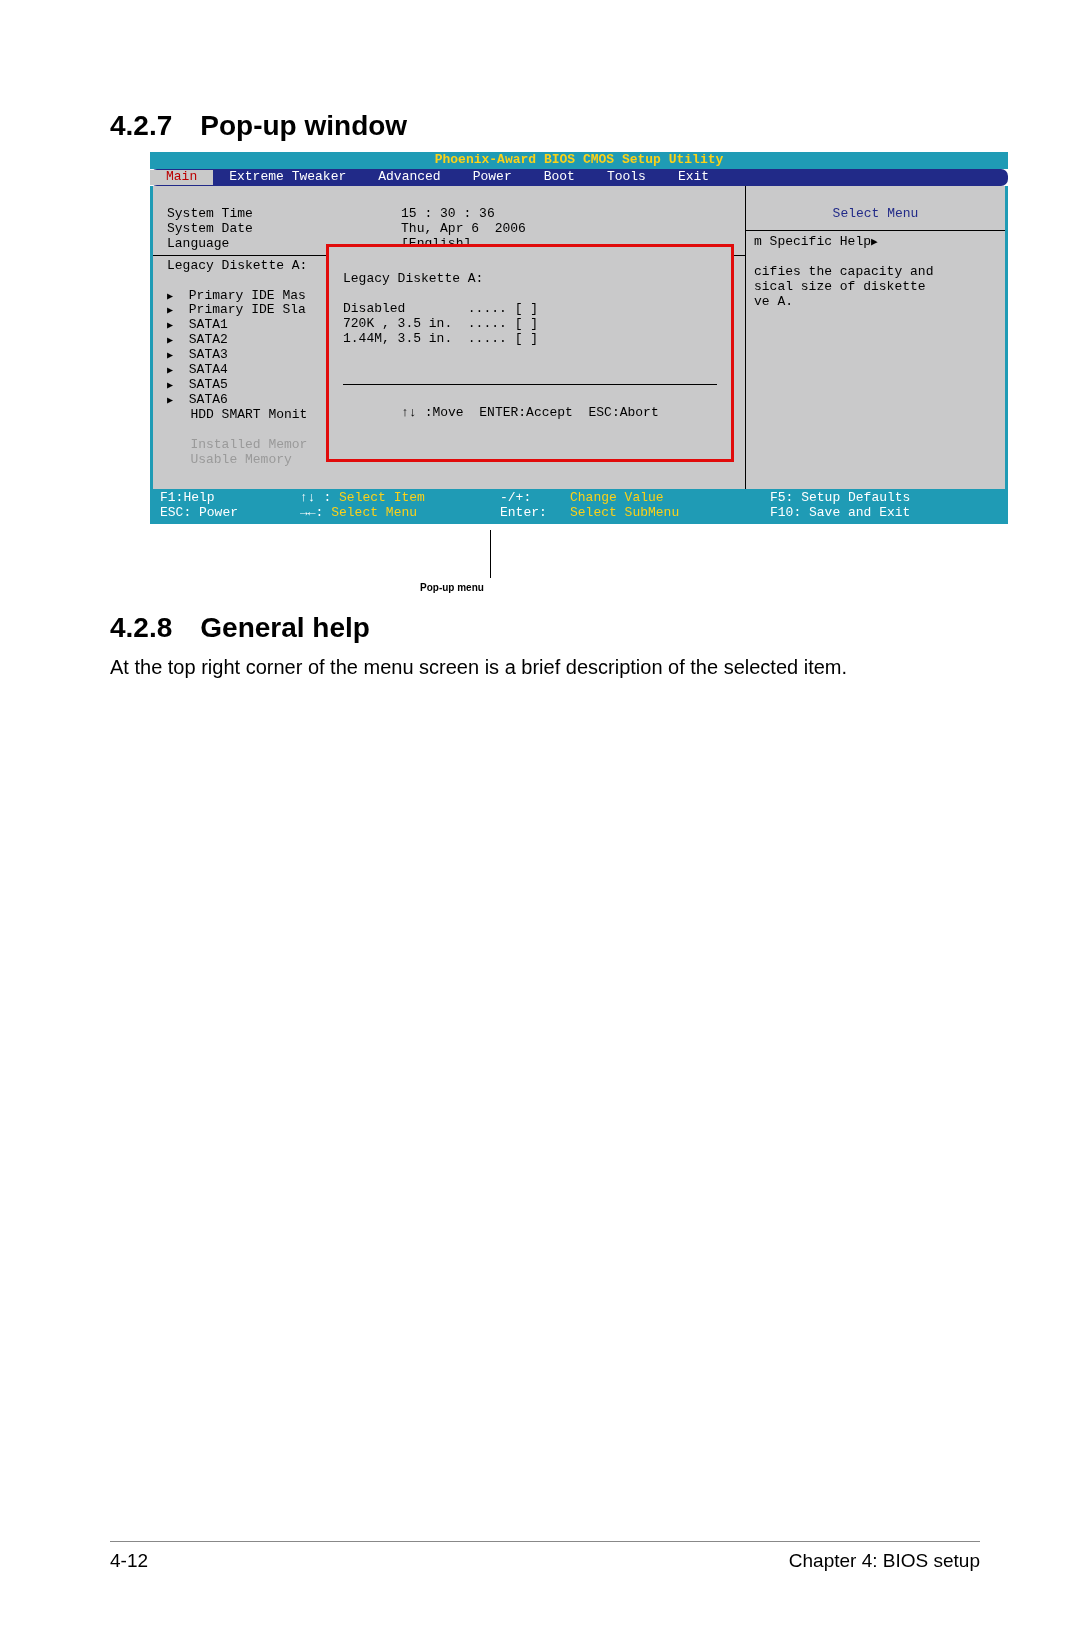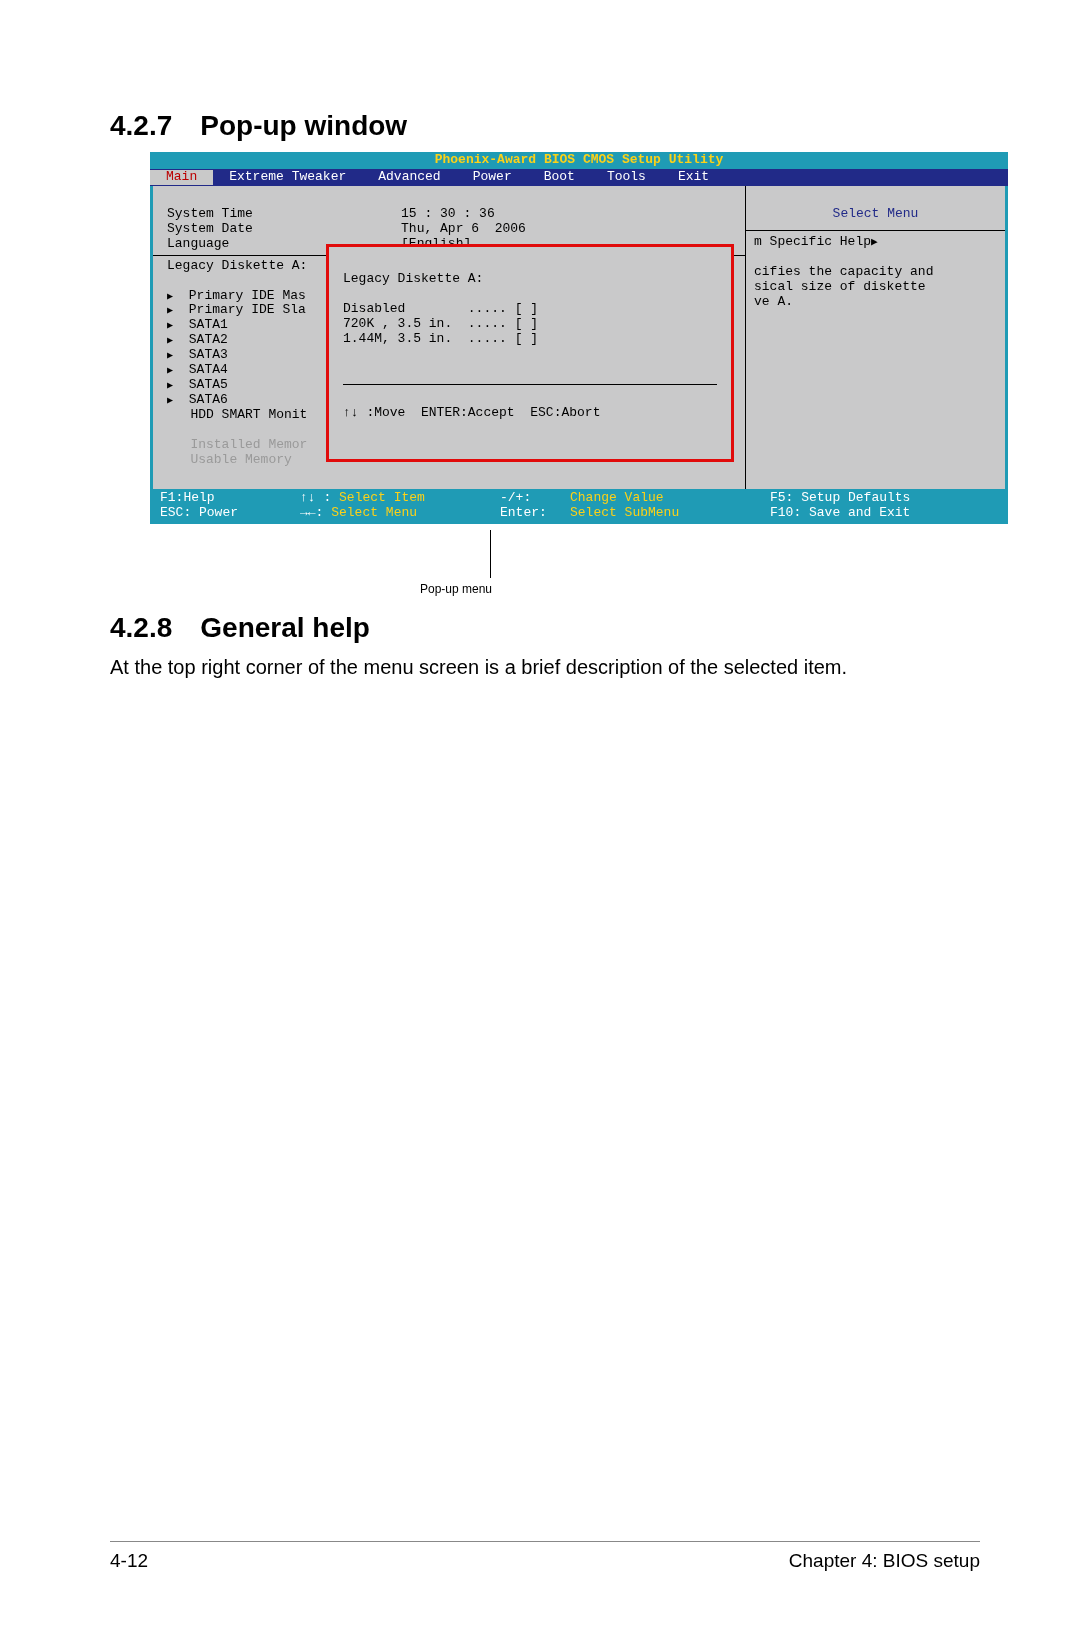--- a/index.html
+++ b/index.html
@@ -40,20 +40,21 @@
     color: #fcd118;
     font-weight: bold;
     text-align: center;
     padding: 1px 0;
   }
   .bios .menubar {
     background: #212a88;
     color: #fff;
     display: flex;
     padding: 1px 0;
+    border-radius: 7px;
   }
   .bios .menubar .mi { padding: 0 16px; white-space: nowrap; }
   .bios .menubar .mi.active { background: #c9c9c9; color: #b00; }
   .bios .middle {
     background: #c9c9ca;
     border-left: 3px solid #1f9bb5;
     border-right: 3px solid #1f9bb5;
     position: relative;
     display: flex;
     min-height: 238px;
@@ -80,21 +81,21 @@
     left: 173px;
     top: 58px;
     width: 408px;
     background: #c9c9ca;
     border: 3px solid #e10b0b;
     padding: 10px 14px 8px 14px;
     white-space: pre;
     z-index: 5;
   }
   .popup .hr { border: none; border-top: 1px solid #000; margin: 8px 0 6px 0; }
-  .popup .nav { text-align: left; }
+  .popup .nav { text-align: center; }
   .bios .footer {
     background: #1f9bb5;
     color: #fff;
     padding: 2px 10px 3px 10px;
     display: grid;
     grid-template-columns: 140px 200px 70px 200px 220px;
     row-gap: 0;
   }
   .bios .footer .y { color: #fcd118; }
   .callout {
@@ -107,22 +108,22 @@
     left: 380px;
     top: -2px;
     width: 1px;
     height: 48px;
     background: #000;
   }
   .callout .lbl {
     position: absolute;
     left: 310px;
     top: 50px;
-    font-size: 12px;
-    font-weight: normal;
+    font-size: 10px;
+    font-weight: bold;
   }
   .page-footer {
     position: absolute;
     left: 110px;
     right: 100px;
     bottom: 55px;
     border-top: 1px solid #888;
     padding-top: 8px;
     display: flex;
     justify-content: space-between;

